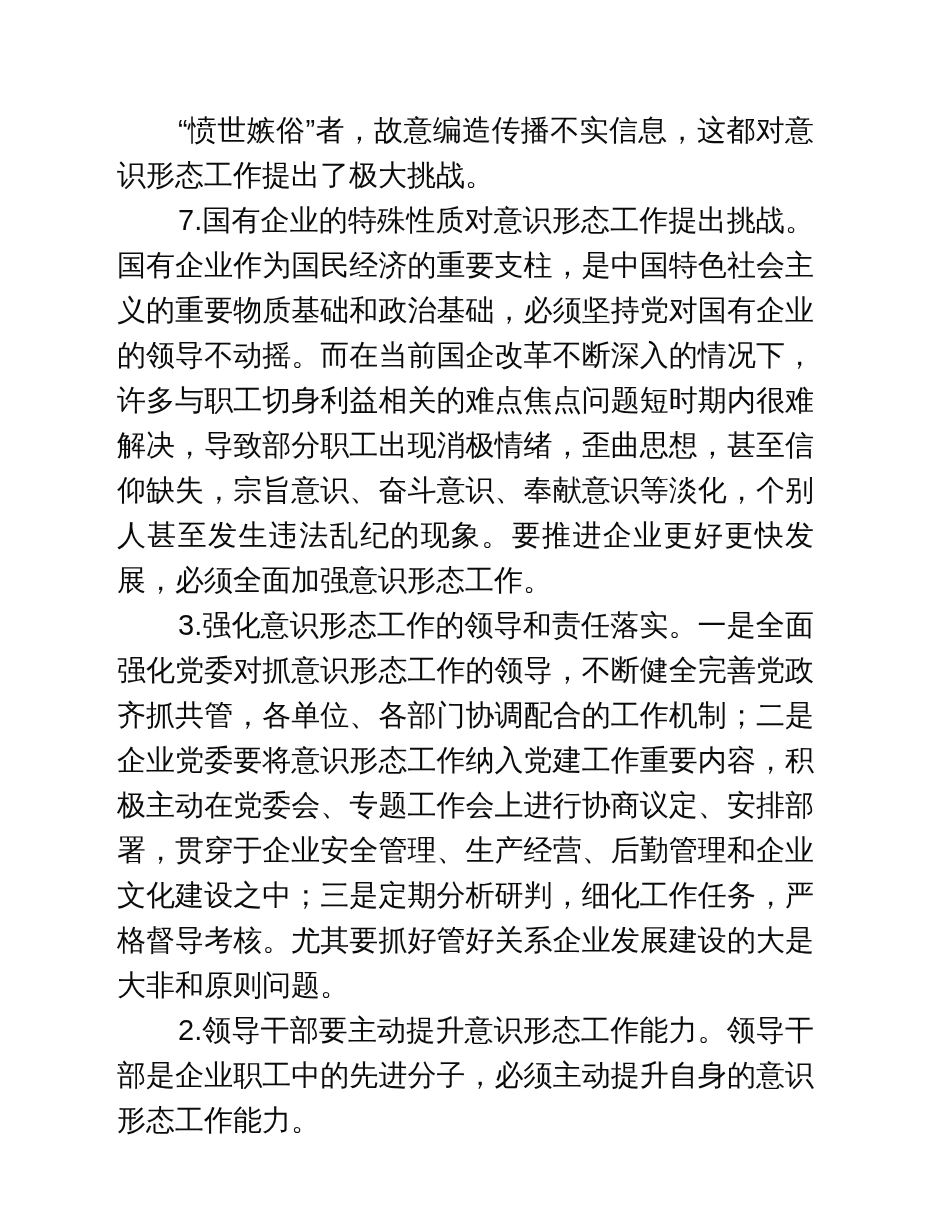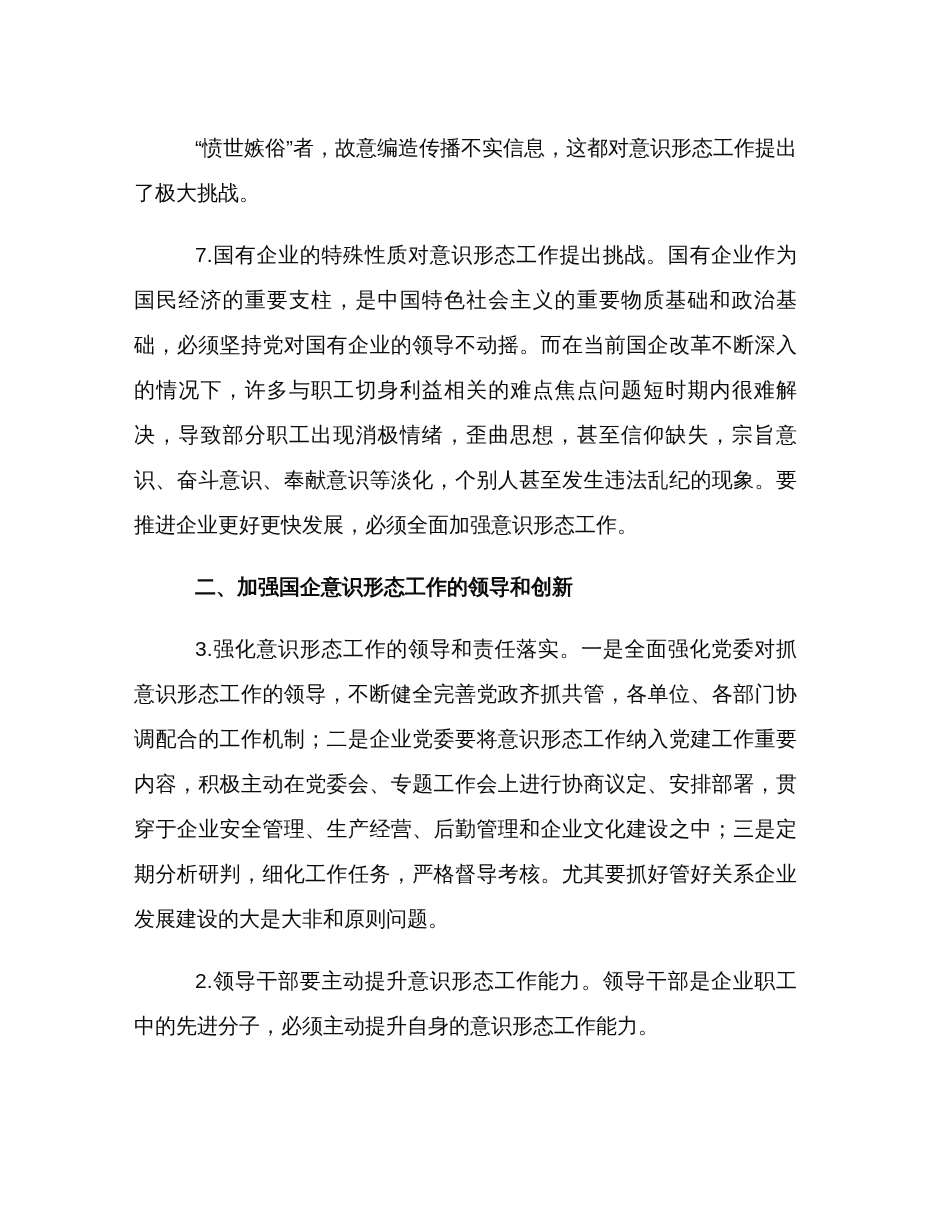--- a/index.html
+++ b/index.html
@@ -20,40 +20,39 @@
     background: #ffffff;
     box-sizing: border-box;
   }
   #doc-body {
     position: absolute;
     left: 117px;
     top: 108px;
     width: 697px;
   }
   .para {
-    margin: 17px;
+    margin: 0;
     padding: 0;
-    font-size: 21px;
+    font-size: 29px;
     line-height: 45px;
     color: #0b0b0b;
     text-align: justify;
     text-justify: inter-character;
     text-indent: 61px;
     letter-spacing: 0px;
     word-break: break-all;
     font-weight: 400;
   }
   .para.heading {
     font-weight: 700;
   }
 </style>
 </head>
 <body>
 
 <div id="page">
   <div id="doc-body">
     <p class="para">“愤世嫉俗”者，故意编造传播不实信息，这都对意识形态工作提出了极大挑战。</p>
     <p class="para">7.国有企业的特殊性质对意识形态工作提出挑战。国有企业作为国民经济的重要支柱，是中国特色社会主义的重要物质基础和政治基础，必须坚持党对国有企业的领导不动摇。而在当前国企改革不断深入的情况下，许多与职工切身利益相关的难点焦点问题短时期内很难解决，导致部分职工出现消极情绪，歪曲思想，甚至信仰缺失，宗旨意识、奋斗意识、奉献意识等淡化，个别人甚至发生违法乱纪的现象。要推进企业更好更快发展，必须全面加强意识形态工作。</p>
-    <p class="para heading">二、加强国企意识形态工作的领导和创新</p>
     <p class="para">3.强化意识形态工作的领导和责任落实。一是全面强化党委对抓意识形态工作的领导，不断健全完善党政齐抓共管，各单位、各部门协调配合的工作机制；二是企业党委要将意识形态工作纳入党建工作重要内容，积极主动在党委会、专题工作会上进行协商议定、安排部署，贯穿于企业安全管理、生产经营、后勤管理和企业文化建设之中；三是定期分析研判，细化工作任务，严格督导考核。尤其要抓好管好关系企业发展建设的大是大非和原则问题。</p>
     <p class="para">2.领导干部要主动提升意识形态工作能力。领导干部是企业职工中的先进分子，必须主动提升自身的意识形态工作能力。</p>
   </div>
 </div>
 
 </body></html>

